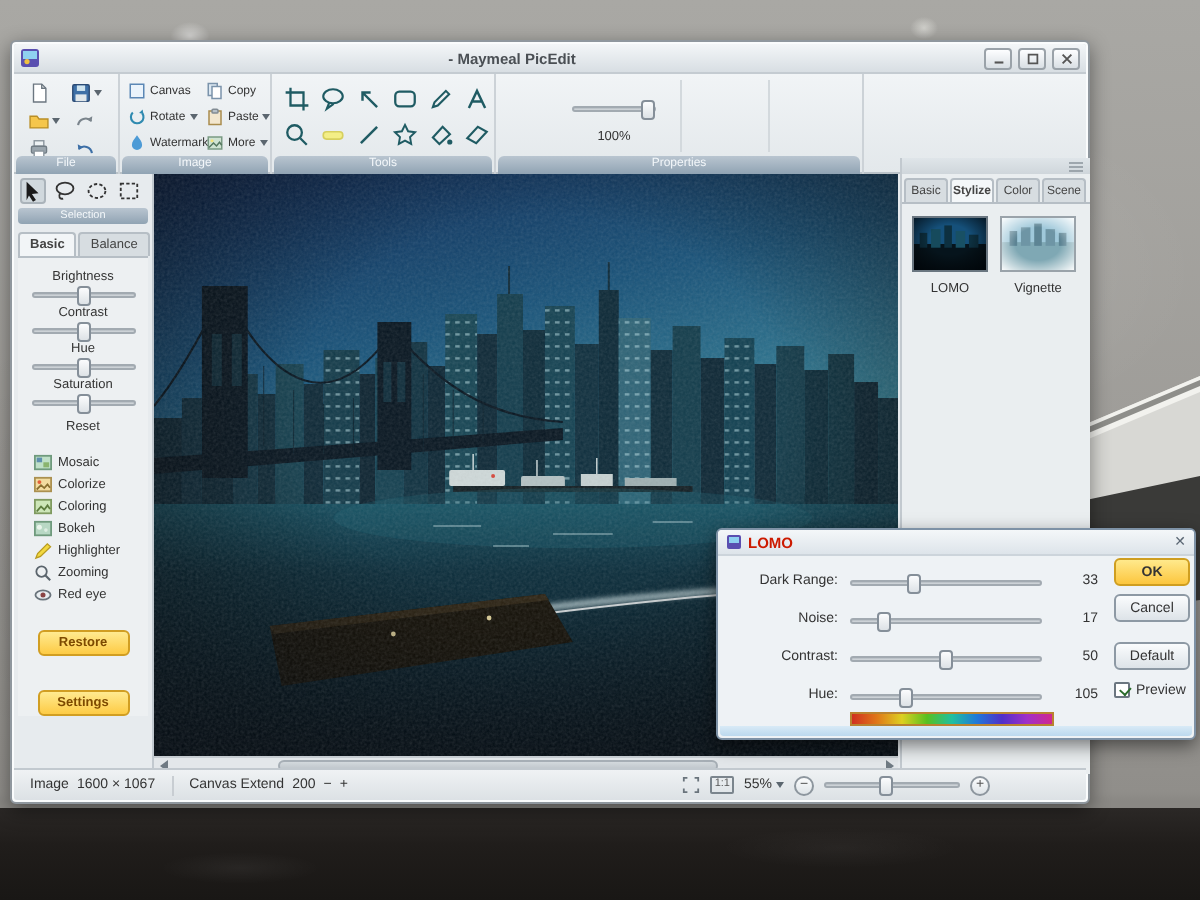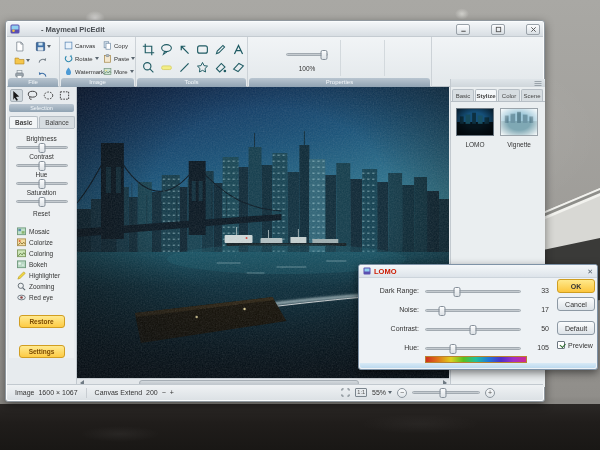--- a/index.html
+++ b/index.html
@@ -21,22 +21,22 @@
       radial-gradient(60px 10px at 420px 20px, rgba(255,255,255,.04), rgba(0,0,0,0)),
       linear-gradient(180deg,#2b2826 0%,#201d1b 40%,#191715 100%);
   }
   .car-strip { position:absolute; left:543px; top:150px; width:57px; height:200px; }
 
   
   .win { position:absolute; left:5px; top:20px; width:540px; height:382px;
     background:#e7ebee; border:1px solid #8f979e; border-radius:3px;
     box-shadow:0 3px 10px rgba(0,0,0,.45), inset 0 0 0 1px #fafcfd; }
   .titlebar { position:absolute; left:1px; right:1px; top:1px; height:15px; display:flex; align-items:center;
-    padding:0 3px; gap:21px; background:linear-gradient(180deg,#f3f6f8,#d8dee3); border-bottom:1px solid #c4cbd1;
-    border-radius:2px 2px 0 0; }
+    padding:0 3px; gap:3px; background:linear-gradient(180deg,#f3f6f8,#d8dee3); border-bottom:1px solid #c4cbd1;
+    border-radius:2px 2px 0 0;text-align:center; }
   .title-text { font-size:7.5px; color:#4a4f54; font-weight:bold; flex:1; white-space:nowrap; overflow:hidden; }
   .winbtn { width:14px; height:11px; border:1px solid #9aa2a9; border-radius:2px;
     background:linear-gradient(180deg,#fdfeff,#d9dfe4); display:flex; align-items:center; justify-content:center; }
   .winbtn svg { width:7px; height:7px; }
 
   
   .ribbon { position:absolute; left:1px; right:1px; top:16px; height:50px;
     background:linear-gradient(180deg,#f1f4f6,#e3e8eb); border-bottom:1px solid #bac2c8; }
   .grp { position:absolute; top:0; height:50px; border-right:1px solid #ccd2d7; }
   .grp-label { position:absolute; bottom:0; left:1px; right:1px; height:9px; font-size:6px; line-height:9px;

